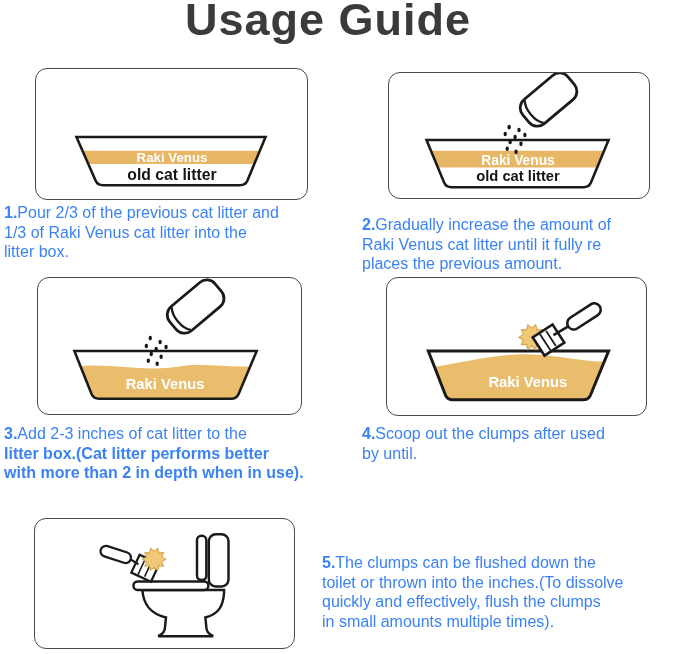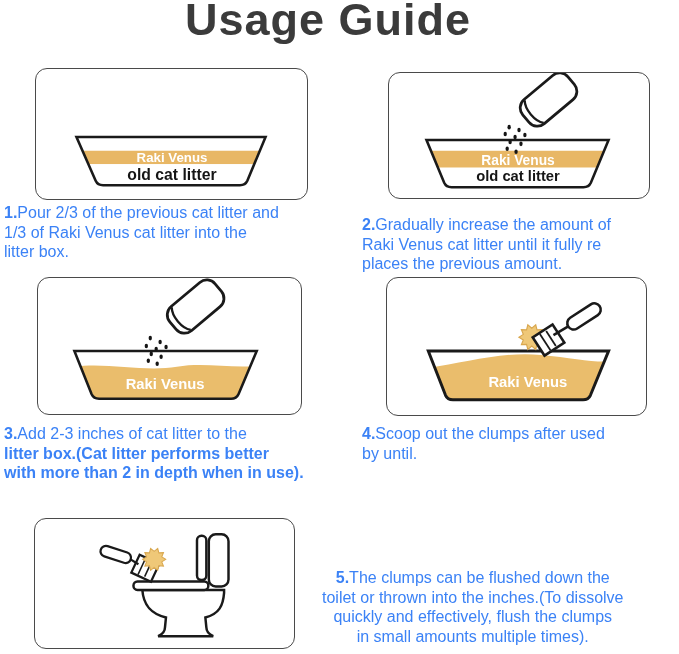--- a/index.html
+++ b/index.html
@@ -191,20 +191,20 @@
     <div class="line first"><span class="num">3.</span><span>Add 2-3 inches of cat litter to the</span></div>
     <div class="line cont">litter box.(Cat litter performs better</div>
     <div class="line cont">with more than 2 in depth when in use).</div>
   </div>
 
   <div class="step-text" style="left:362px; top:424px;">
     <div class="line first"><span class="num">4.</span><span>Scoop out the clumps after used</span></div>
     <div class="line cont">by until.</div>
   </div>
 
-  <div class="step-text" style="left:322px; top:568px;text-align:center;">
+  <div class="step-text" style="left:322px; top:553px;">
     <div class="line first"><span class="num">5.</span><span>The clumps can be flushed down the</span></div>
     <div class="line cont">toilet or thrown into the inches.(To dissolve</div>
     <div class="line cont">quickly and effectively, flush the clumps</div>
     <div class="line cont">in small amounts multiple times).</div>
   </div>
 
 </div>
 
 </body></html>

